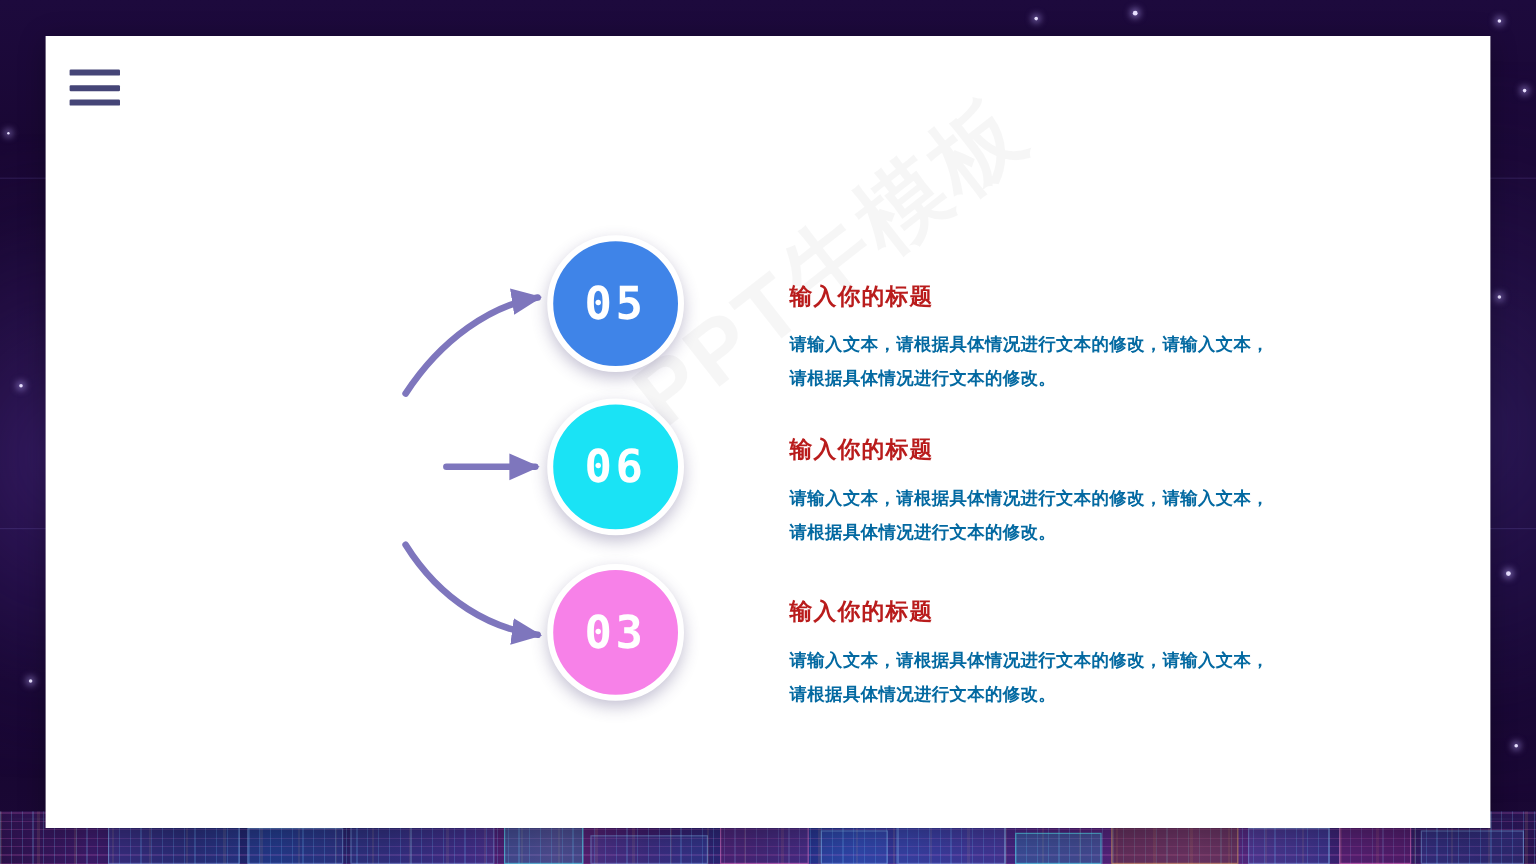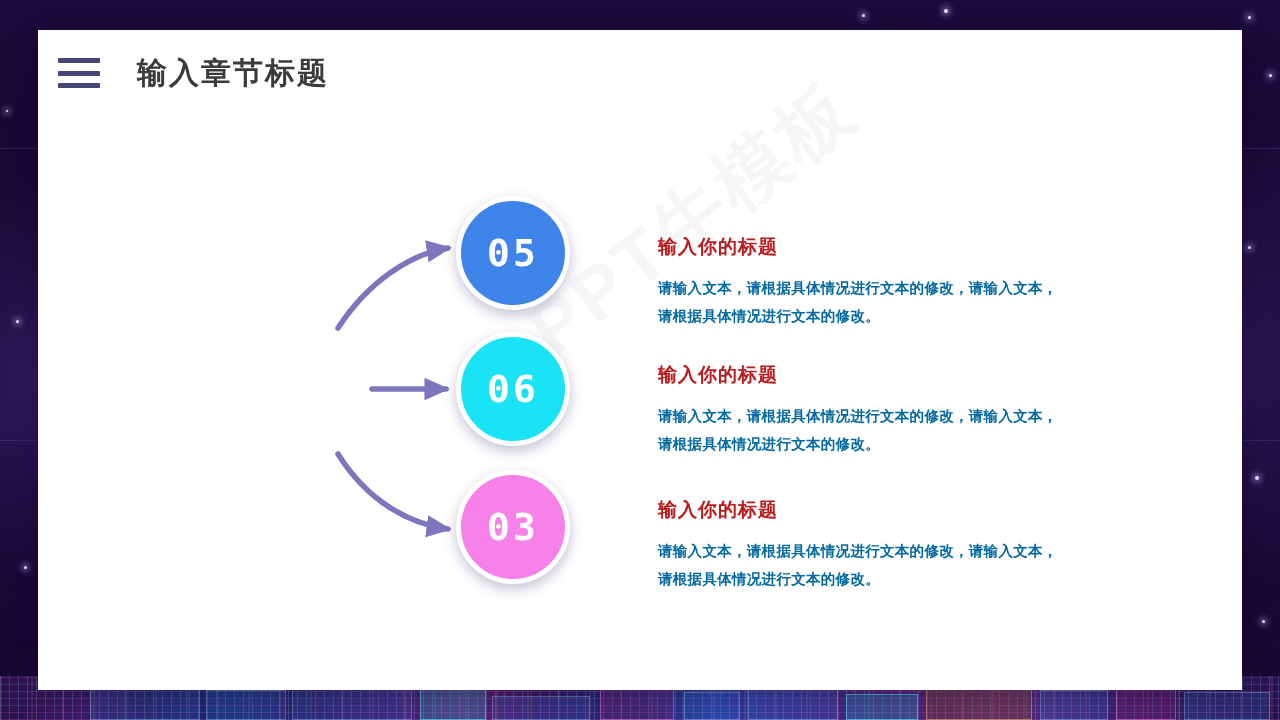--- a/index.html
+++ b/index.html
@@ -262,21 +262,20 @@
   </div>
 
   <div class="card">
 
     <div class="header">
       <div class="menu-icon">
         <span></span>
         <span></span>
         <span></span>
       </div>
-      <div class="page-title">输入章节标题</div>
     </div>
 
     <div class="watermark">PPT牛模板</div>
 
     <div class="diagram">
 
       <svg class="arrows" viewBox="0 0 1204 660" width="1204" height="660">
         <defs>
           <marker id="ah" viewBox="0 0 10 10" refX="8.5" refY="5" markerWidth="4.6" markerHeight="4.6" orient="auto-start-reverse">
             <path d="M 0 0.6 L 10 5 L 0 9.4 z" fill="#7e76bd"></path>

